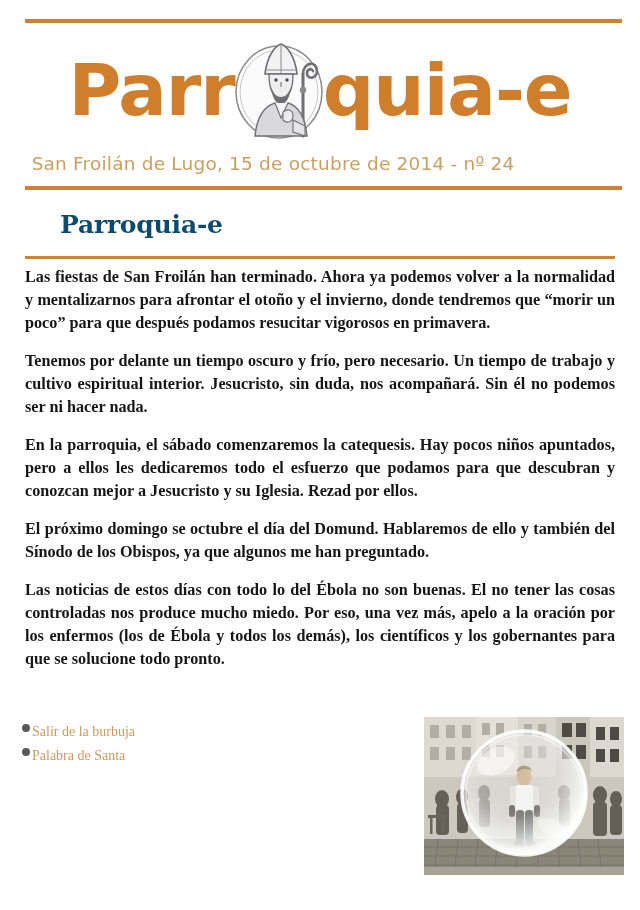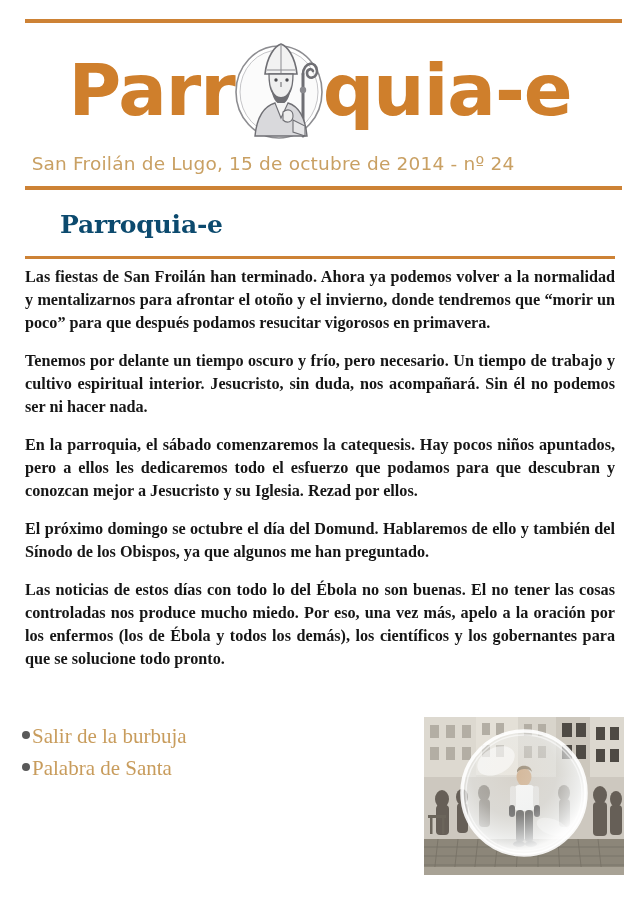--- a/index.html
+++ b/index.html
@@ -143,21 +143,21 @@
     width: 410px;
     margin: 0;
     padding: 0;
     list-style: none;
   }
   .index-list li {
     display: flex;
     align-items: baseline;
     margin: 0 0 7.5px 0;
     font-family: "Liberation Serif", "DejaVu Serif", serif;
-    font-size: 21px;
+    font-size: 14px;
     line-height: 1.18;
     color: #c89c5c;
     white-space: nowrap;
   }
   .bullet {
     display: inline-block;
     width: 8px;
     height: 8px;
     border-radius: 50%;
     background: #595959;

